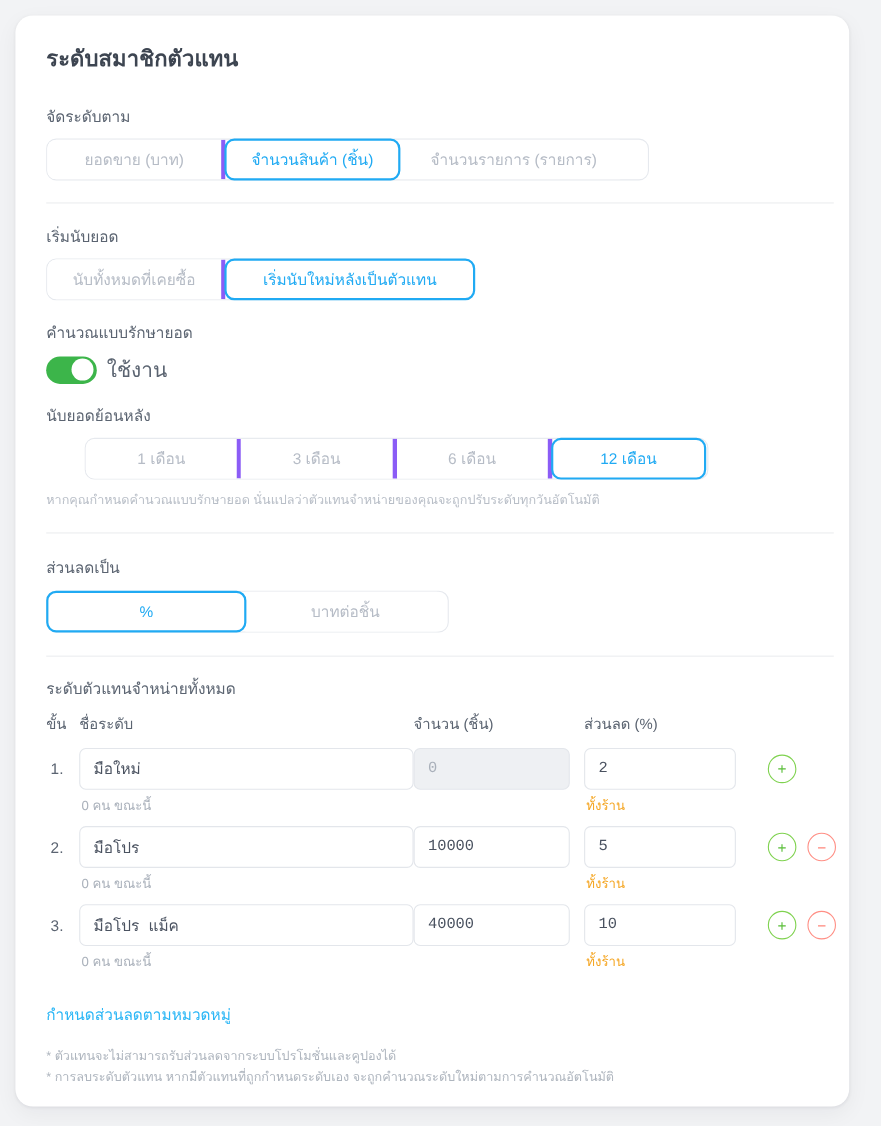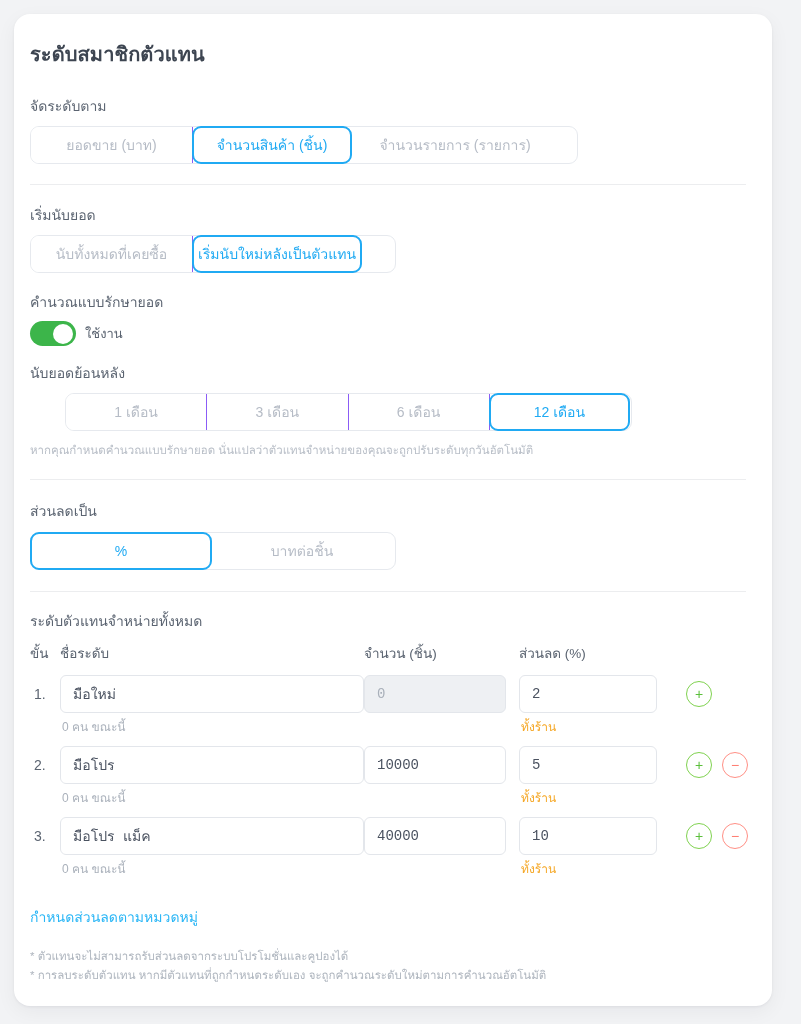--- a/index.html
+++ b/index.html
@@ -20,21 +20,21 @@
   .card {
     position: absolute;
     left: 14px; top: 14px;
     width: 758px; height: 992px;
     background: #ffffff;
     border-radius: 16px;
     box-shadow: 0 1px 3px rgba(16,24,40,0.06), 0 6px 20px rgba(16,24,40,0.05);
     padding: 0;
     overflow: hidden;
   }
-  .inner { padding: 26px 28px 0 16px; }
+  .inner { padding: 26px 28px 0 28px; }
 
   .page-title {
     font-size: 20px;
     font-weight: bold;
     color: #3d4551;
     letter-spacing: 0.1px;
     margin: 0 0 0 0;
     line-height: 28px;
   }
 
@@ -54,21 +54,21 @@
     position: relative;
   }
   .seg {
     flex: 1;
     display: flex;
     align-items: center;
     justify-content: center;
     font-size: 14px;
     color: #b6bcc6;
     background: #ffffff;
-    border-right: 1px solid #8b5cf6;
+    border-right: 4px solid #8b5cf6;
     cursor: pointer;
     position: relative;
     height: 100%;
     white-space: nowrap;
     padding: 0 10px;
   }
   .seg:last-child { border-right: none; }
   .seg:first-child { border-radius: 8px 0 0 8px; }
   .seg:last-child { border-radius: 0 8px 8px 0; }
   .seg.active {
@@ -84,21 +84,21 @@
 
   .seg-group-1 { width: 548px; }
   .seg-group-1 .seg { flex: 0 0 auto; }
   .seg-group-1 .seg:nth-child(1) { width: 162px; }
   .seg-group-1 .seg:nth-child(2) { width: 160px; }
   .seg-group-1 .seg:nth-child(3) { width: 208px; }
 
   .seg-group-2 { width: 366px; }
   .seg-group-2 .seg { flex: 0 0 auto; }
   .seg-group-2 .seg:nth-child(1) { width: 162px; }
-  .seg-group-2 .seg:nth-child(2) { width: 170px; }
+  .seg-group-2 .seg:nth-child(2) { width: 228px; }
 
   .seg-group-3 { width: 567px; margin-left: 35px; }
   .seg-group-3 .seg { width: 25%; flex: 0 0 25%; }
 
   .seg-group-4 { width: 366px; }
   .seg-group-4 .seg { width: 50%; flex: 0 0 50%; }
 
   
   .divider {
     height: 1px;
@@ -122,21 +122,21 @@
     flex: 0 0 auto;
   }
   .toggle .knob {
     position: absolute;
     top: 2.5px; right: 3px;
     width: 20px; height: 20px;
     border-radius: 50%;
     background: #ffffff;
   }
   .toggle-label {
-    font-size: 13px;
+    font-size: 19px;
     color: #5b6471;
   }
 
   
   .hint {
     font-size: 11.5px;
     color: #b8bec7;
     line-height: 16px;
   }
 

